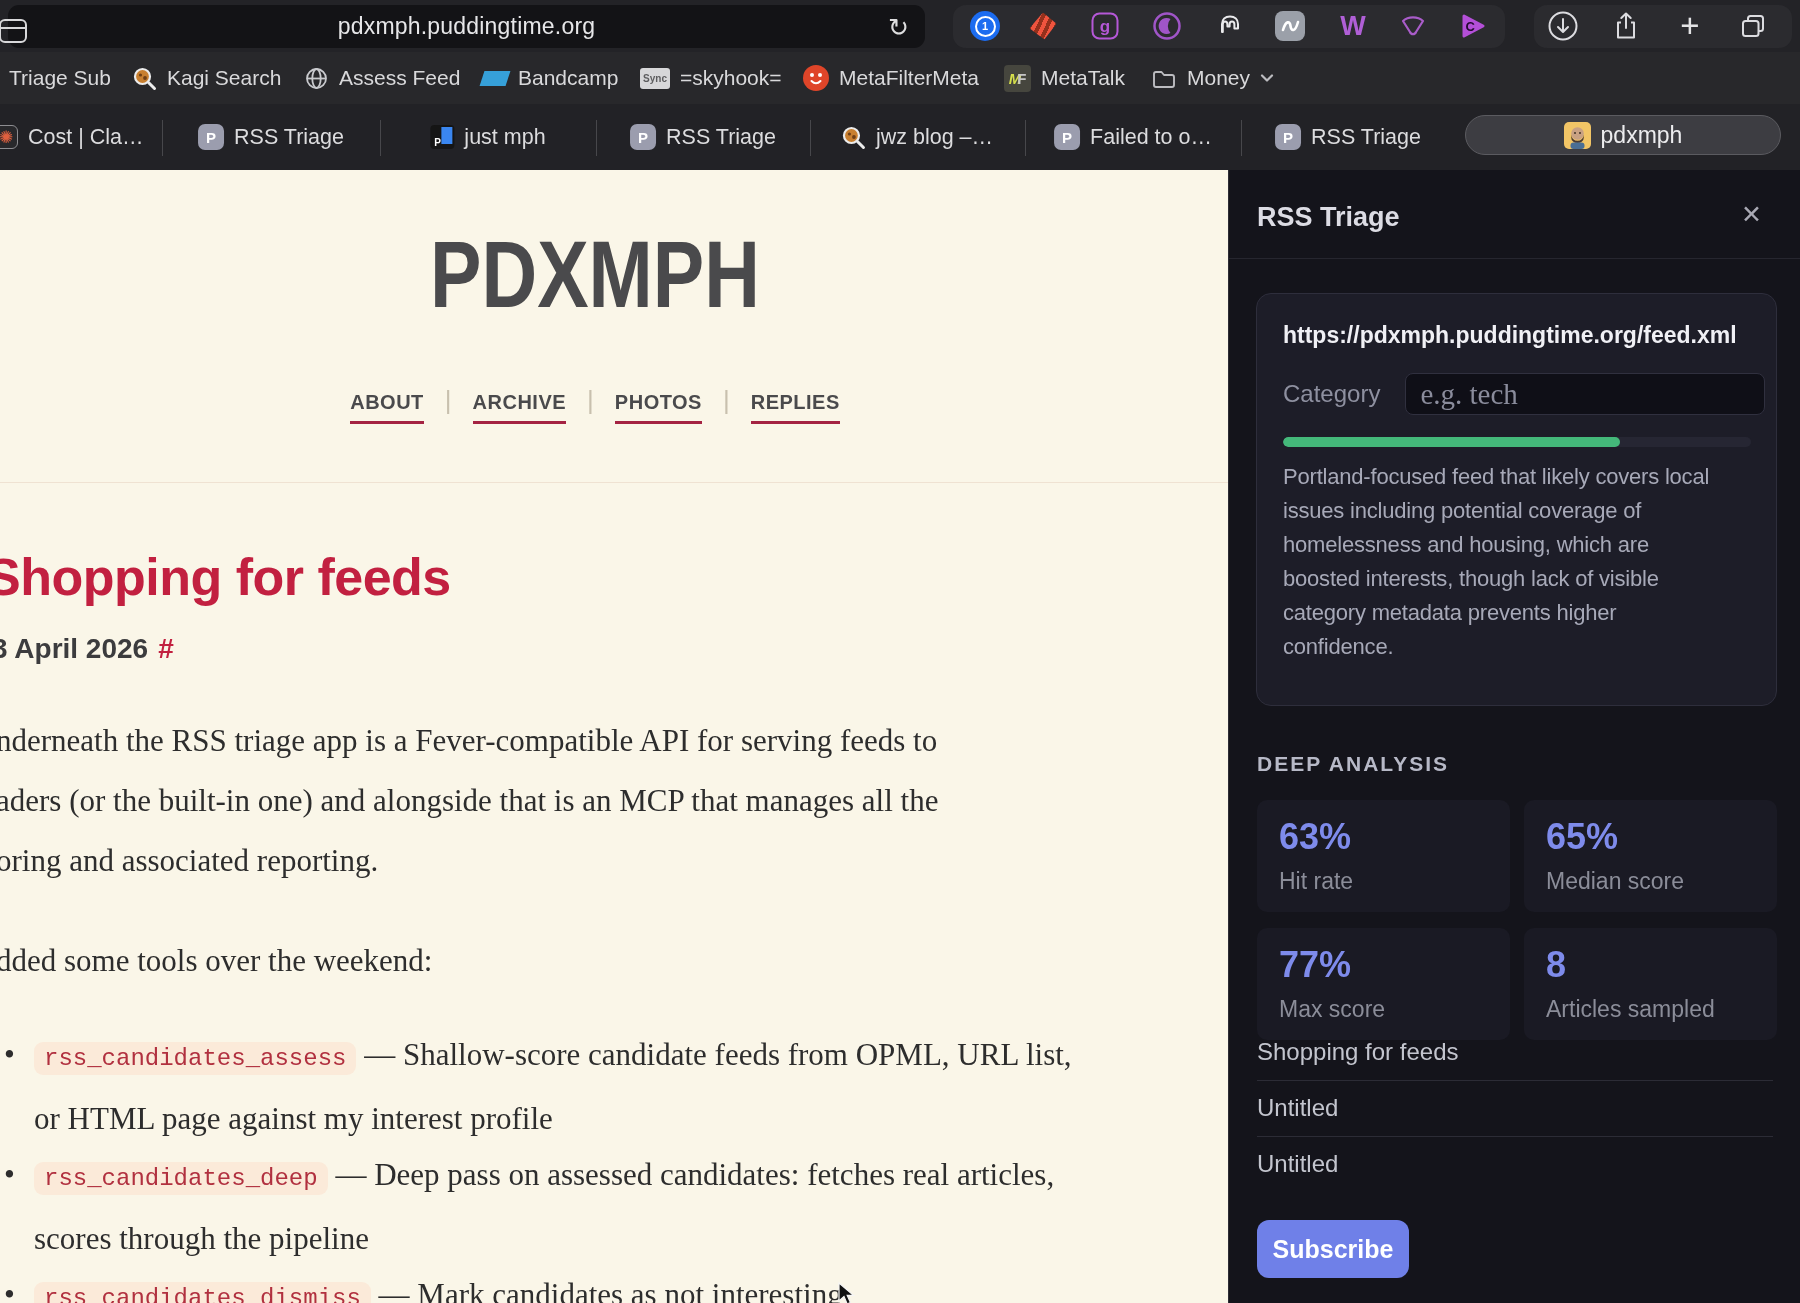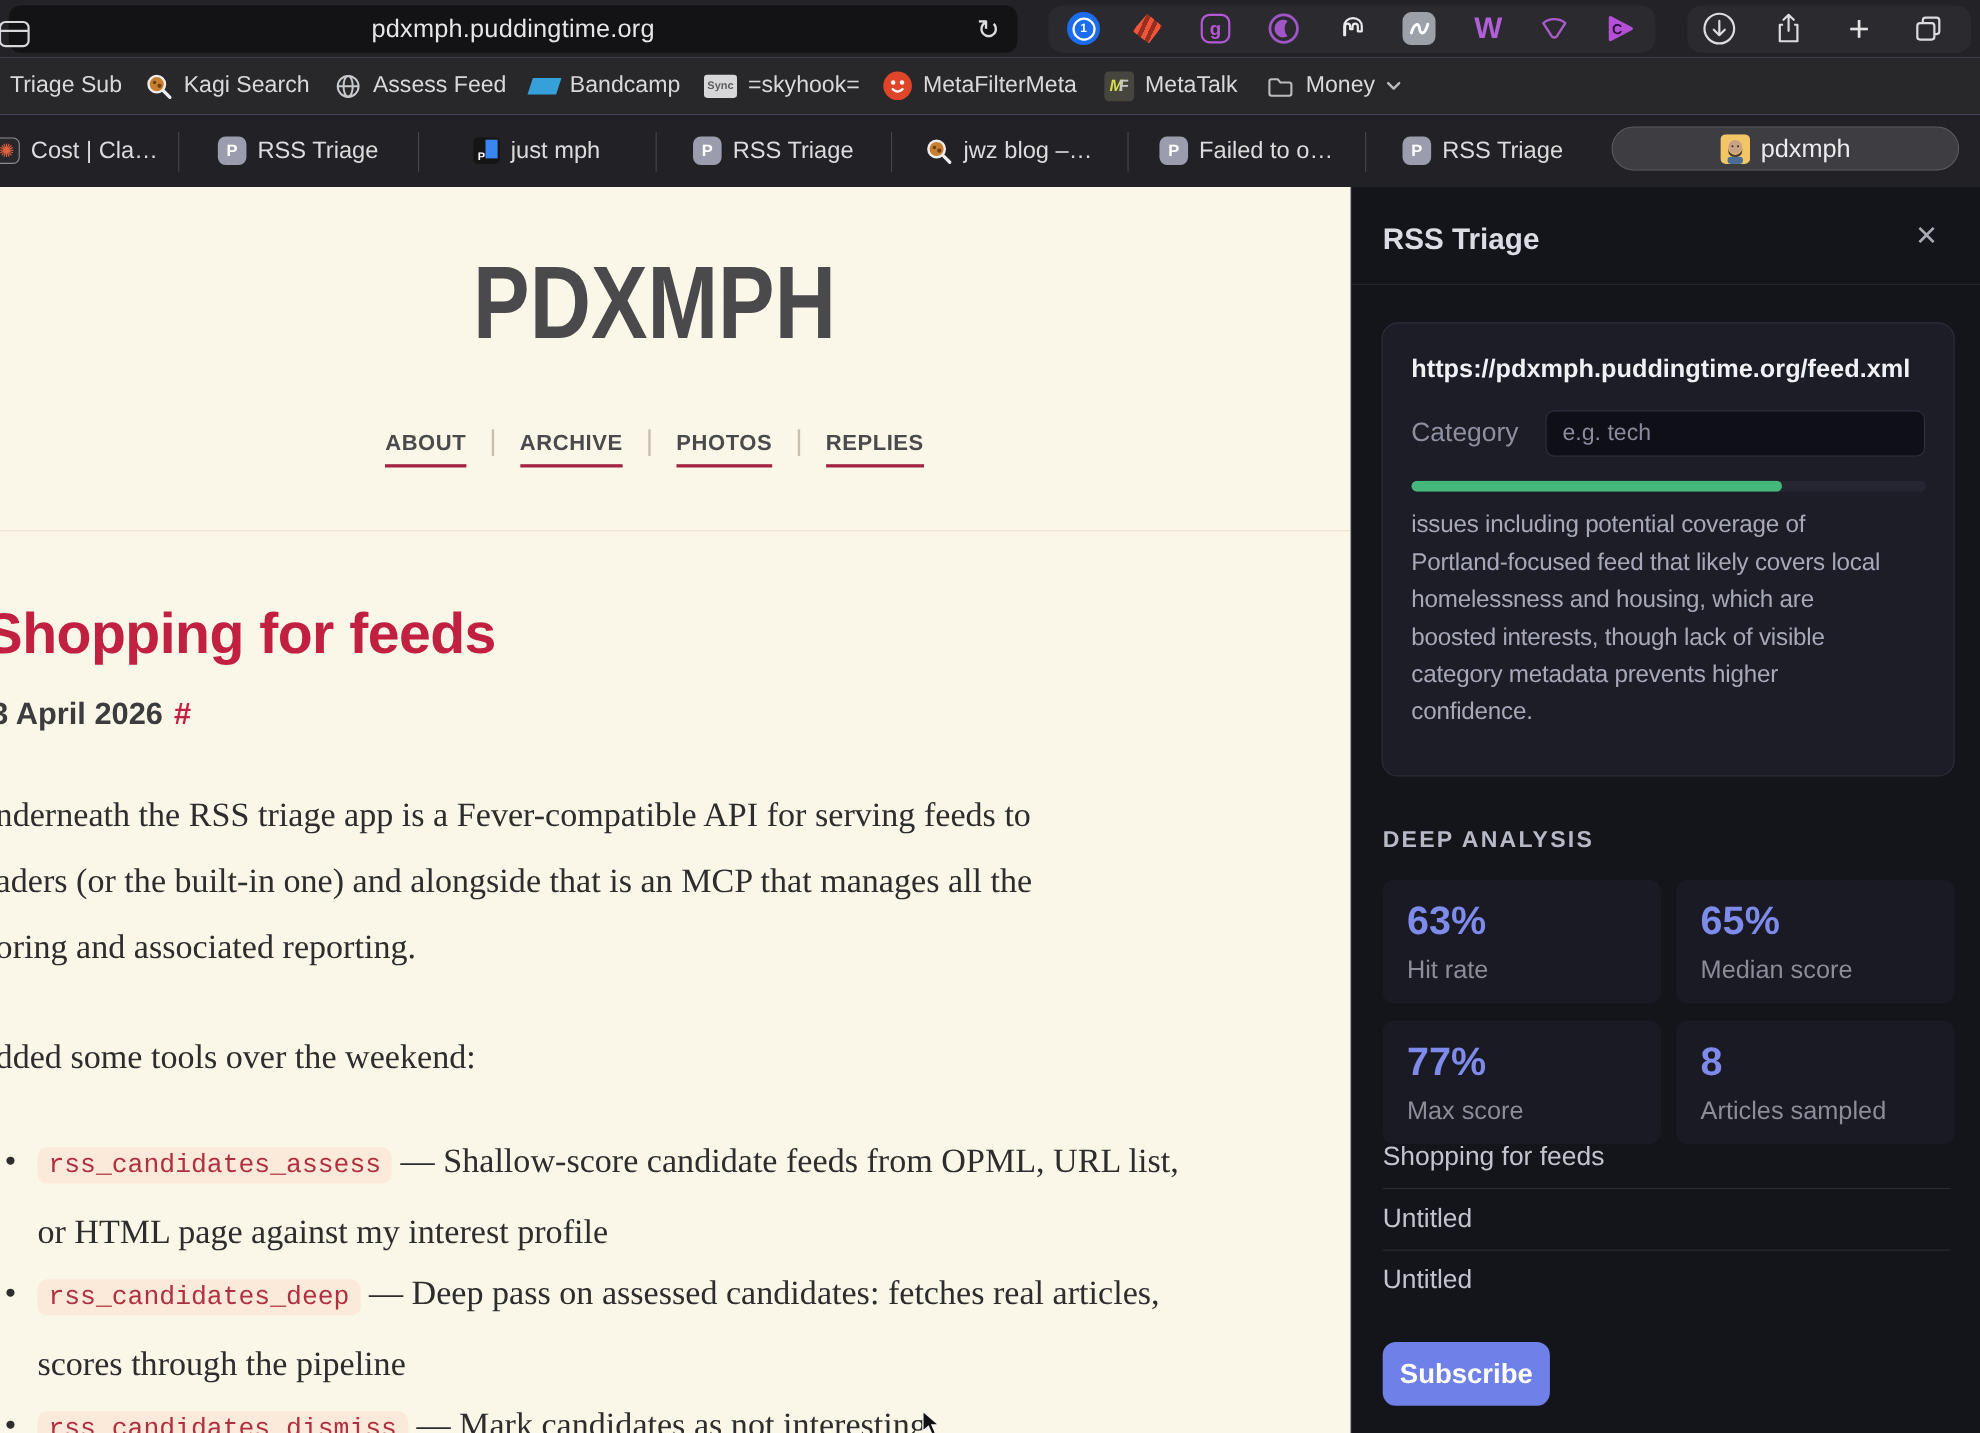--- a/index.html
+++ b/index.html
@@ -71,21 +71,21 @@
   .cursor { position:absolute; left:838px; top:1112px; }
   
   .panel { position:absolute; left:1228px; top:170px; width:572px; height:1133px; background:#14141b; border-left:1px solid #2c2c36; }
   .panel-title { position:absolute; left:28px; top:32px; font-size:27px; font-weight:bold; color:#dcdce4; }
   .panel-close { position:absolute; left:512px; top:30px; font-size:25px; color:#a9a9b4; }
   .panel-rule { position:absolute; left:0; top:88px; width:572px; height:1px; background:#26262f; }
   .feed-card { position:absolute; left:27px; top:123px; width:521px; height:413px; background:#1d1d28; border:1px solid #2e2e3c; border-radius:15px; padding:24px 26px; }
   .feed-url { font-size:23px; font-weight:bold; color:#f0f0f5; white-space:nowrap; margin-top:4px; }
   .cat-row { display:flex; align-items:center; gap:25px; margin-top:24px; }
   .cat-label { font-size:24px; color:#8e90a0; }
-  .cat-input { width:360px; height:42px; background:#0f0f17; border:1.5px solid #30303f; border-radius:8px; color:#c8cad4; font-size:21px; padding:0 14px; outline:none; font-family:Liberation Sans, sans-serif; }
+  .cat-input { width:360px; height:42px; background:#0f0f17; border:1.5px solid #30303f; border-radius:8px; color:#c8cad4; font-size:29px; padding:0 14px; outline:none; font-family:Liberation Serif, serif; }
   .cat-input::placeholder { color:#8a8c9c; }
   .progress-track { margin-top:22px; width:468px; height:10px; border-radius:5px; background:#262633; overflow:hidden; }
   .progress-fill { height:10px; border-radius:5px; background:#44b87a; width:72%; }
   .score-line { margin-top:13px; font-size:24px; color:#9fa1b0; }
   .feed-desc { margin-top:13px; font-size:22px; line-height:34px; color:#a7a9b8; letter-spacing:-.2px; white-space:nowrap; }
   .deep-head { position:absolute; left:28px; top:582px; font-size:21px; font-weight:bold; letter-spacing:2px; color:#b7b9c7; }
   .stat-card { position:absolute; width:253px; height:112px; background:#1a1a24; border-radius:10px; padding:16px 22px; }
   .stat-value { font-size:36px; font-weight:bold; color:#7e8beb; }
   .stat-label { margin-top:10px; font-size:23px; color:#8b8d99; }
   .article-row { position:absolute; left:28px; width:516px; display:flex; align-items:center; font-size:24px; color:#c3c5ce; }
@@ -374,22 +374,22 @@
     <div class="feed-card">
       <div class="feed-url">https://pdxmph.puddingtime.org/feed.xml</div>
       <div class="cat-row">
         <span class="cat-label">Category</span>
         <input class="cat-input" type="text" placeholder="e.g. tech" style="">
       </div>
       <div class="progress-track">
         <div class="progress-fill" style="width: 72%;"></div>
       </div>
       <div class="feed-desc">
+        <div>Portland-focused feed that likely covers local</div>
         <div>issues including potential coverage of</div>
-        <div>Portland-focused feed that likely covers local</div>
         <div>homelessness and housing, which are</div>
         <div>boosted interests, though lack of visible</div>
         <div>category metadata prevents higher</div>
         <div>confidence.</div>
       </div>
     </div>
 
     <div class="deep-head">DEEP ANALYSIS</div>
 
     <div class="stat-card" style="left:28px; top:630px;">

